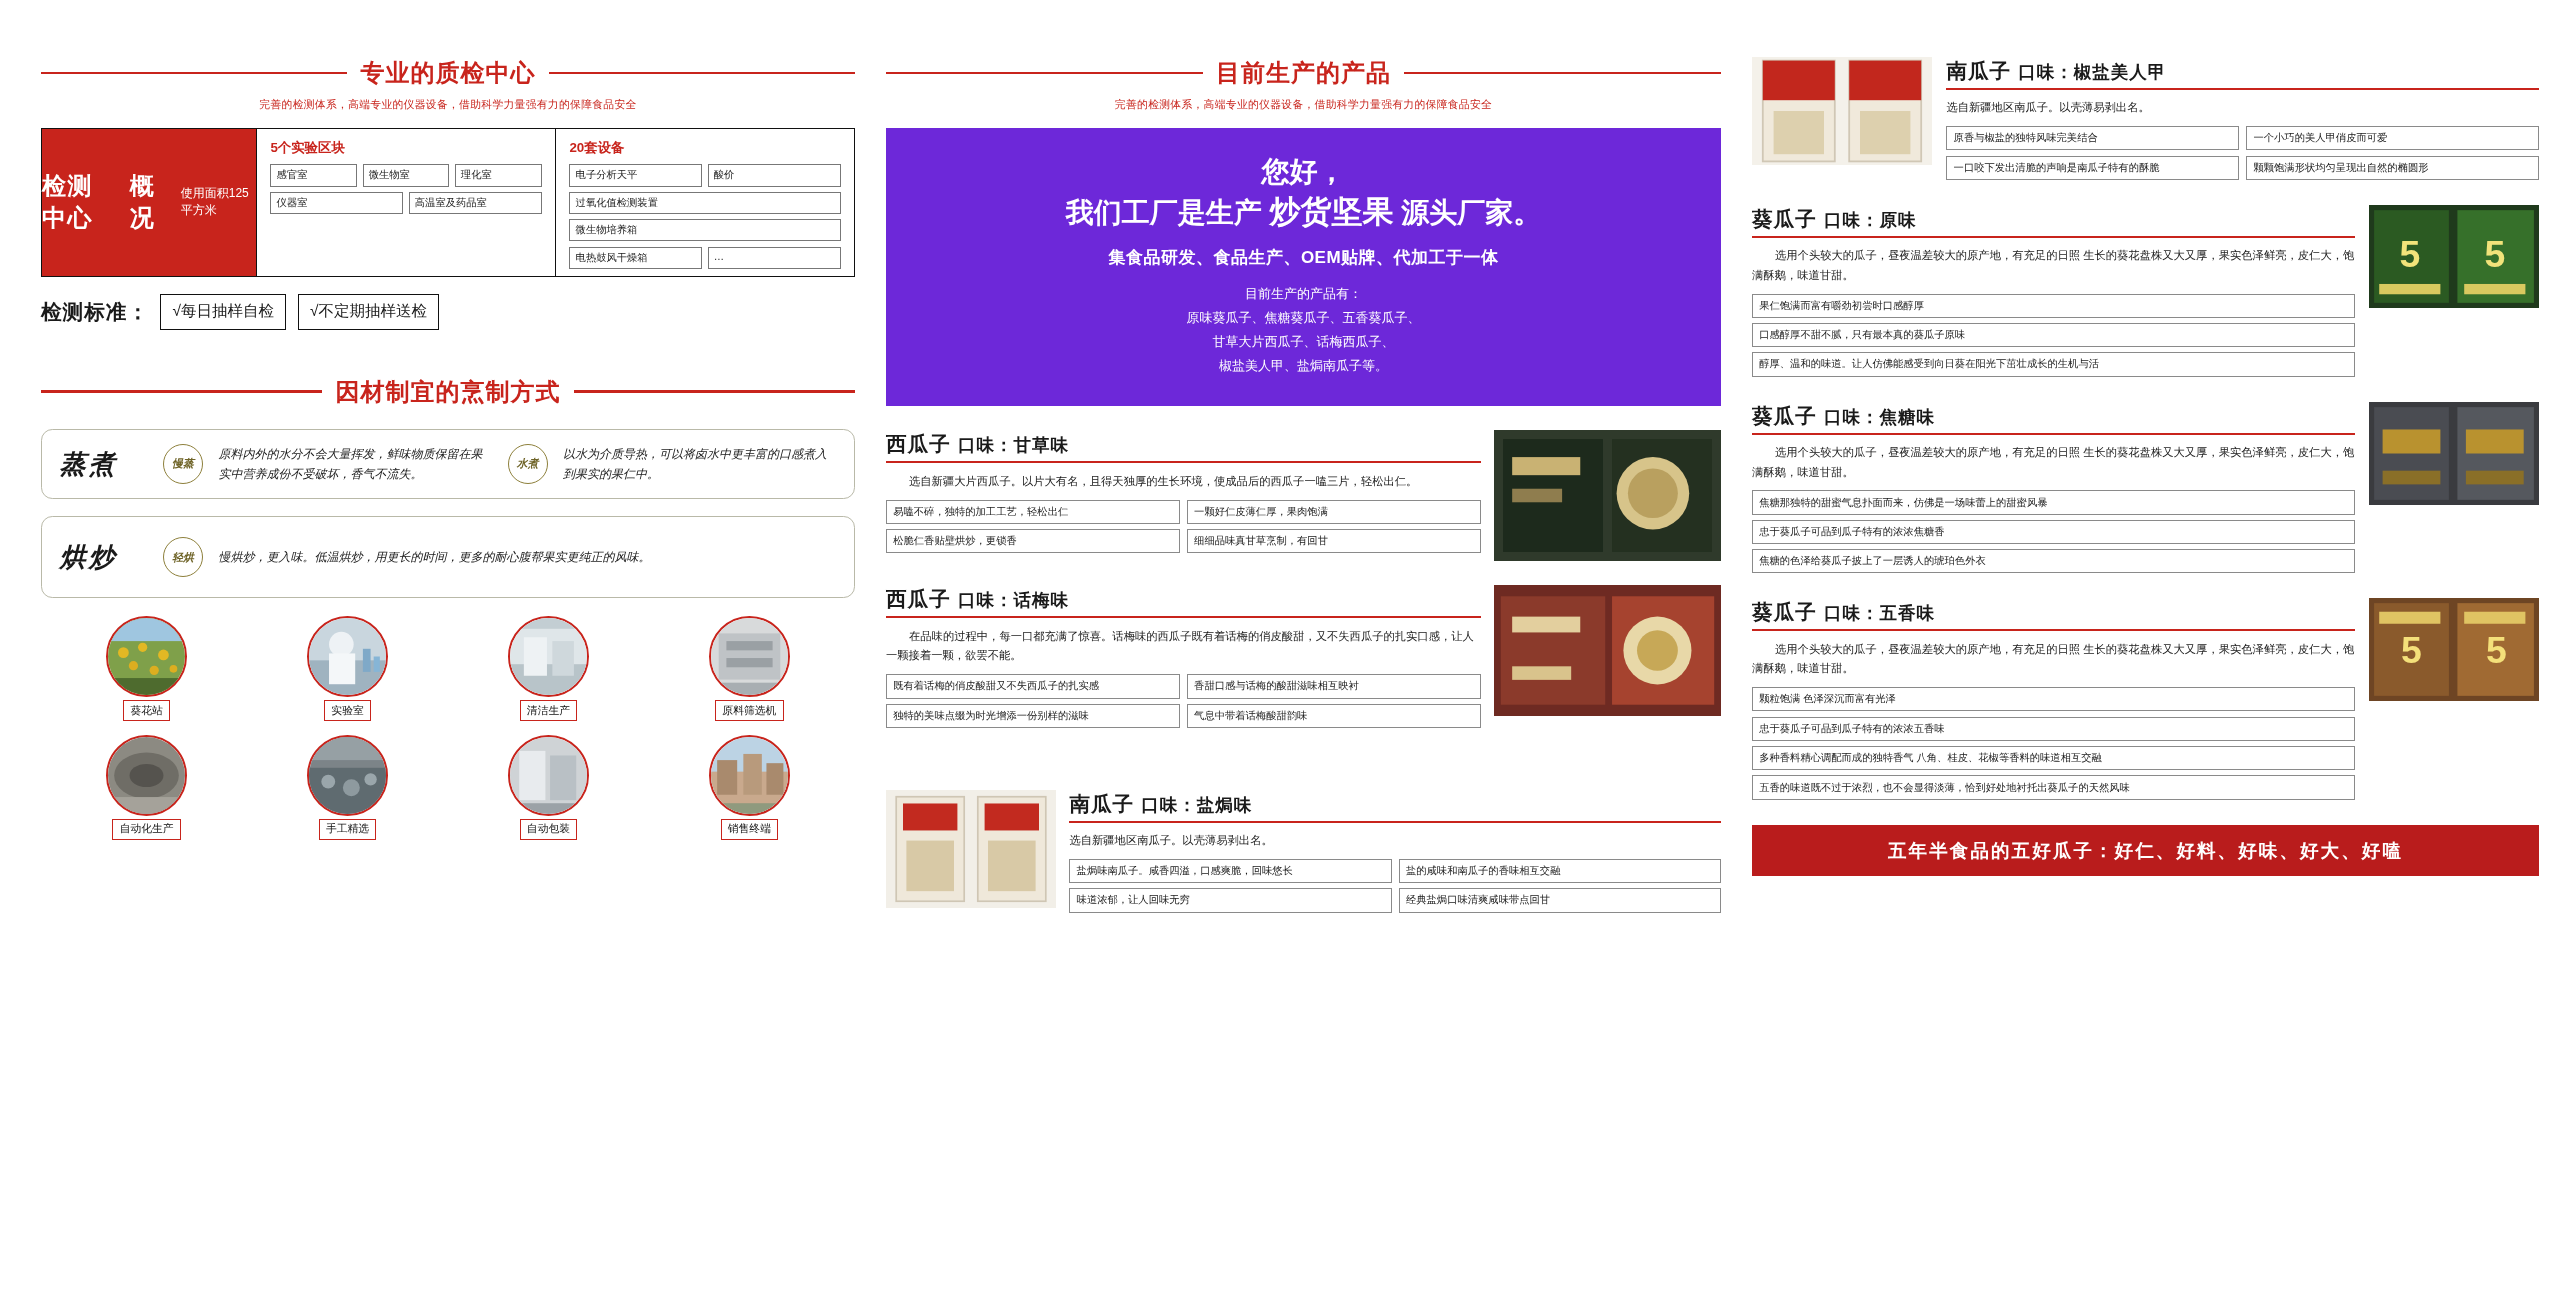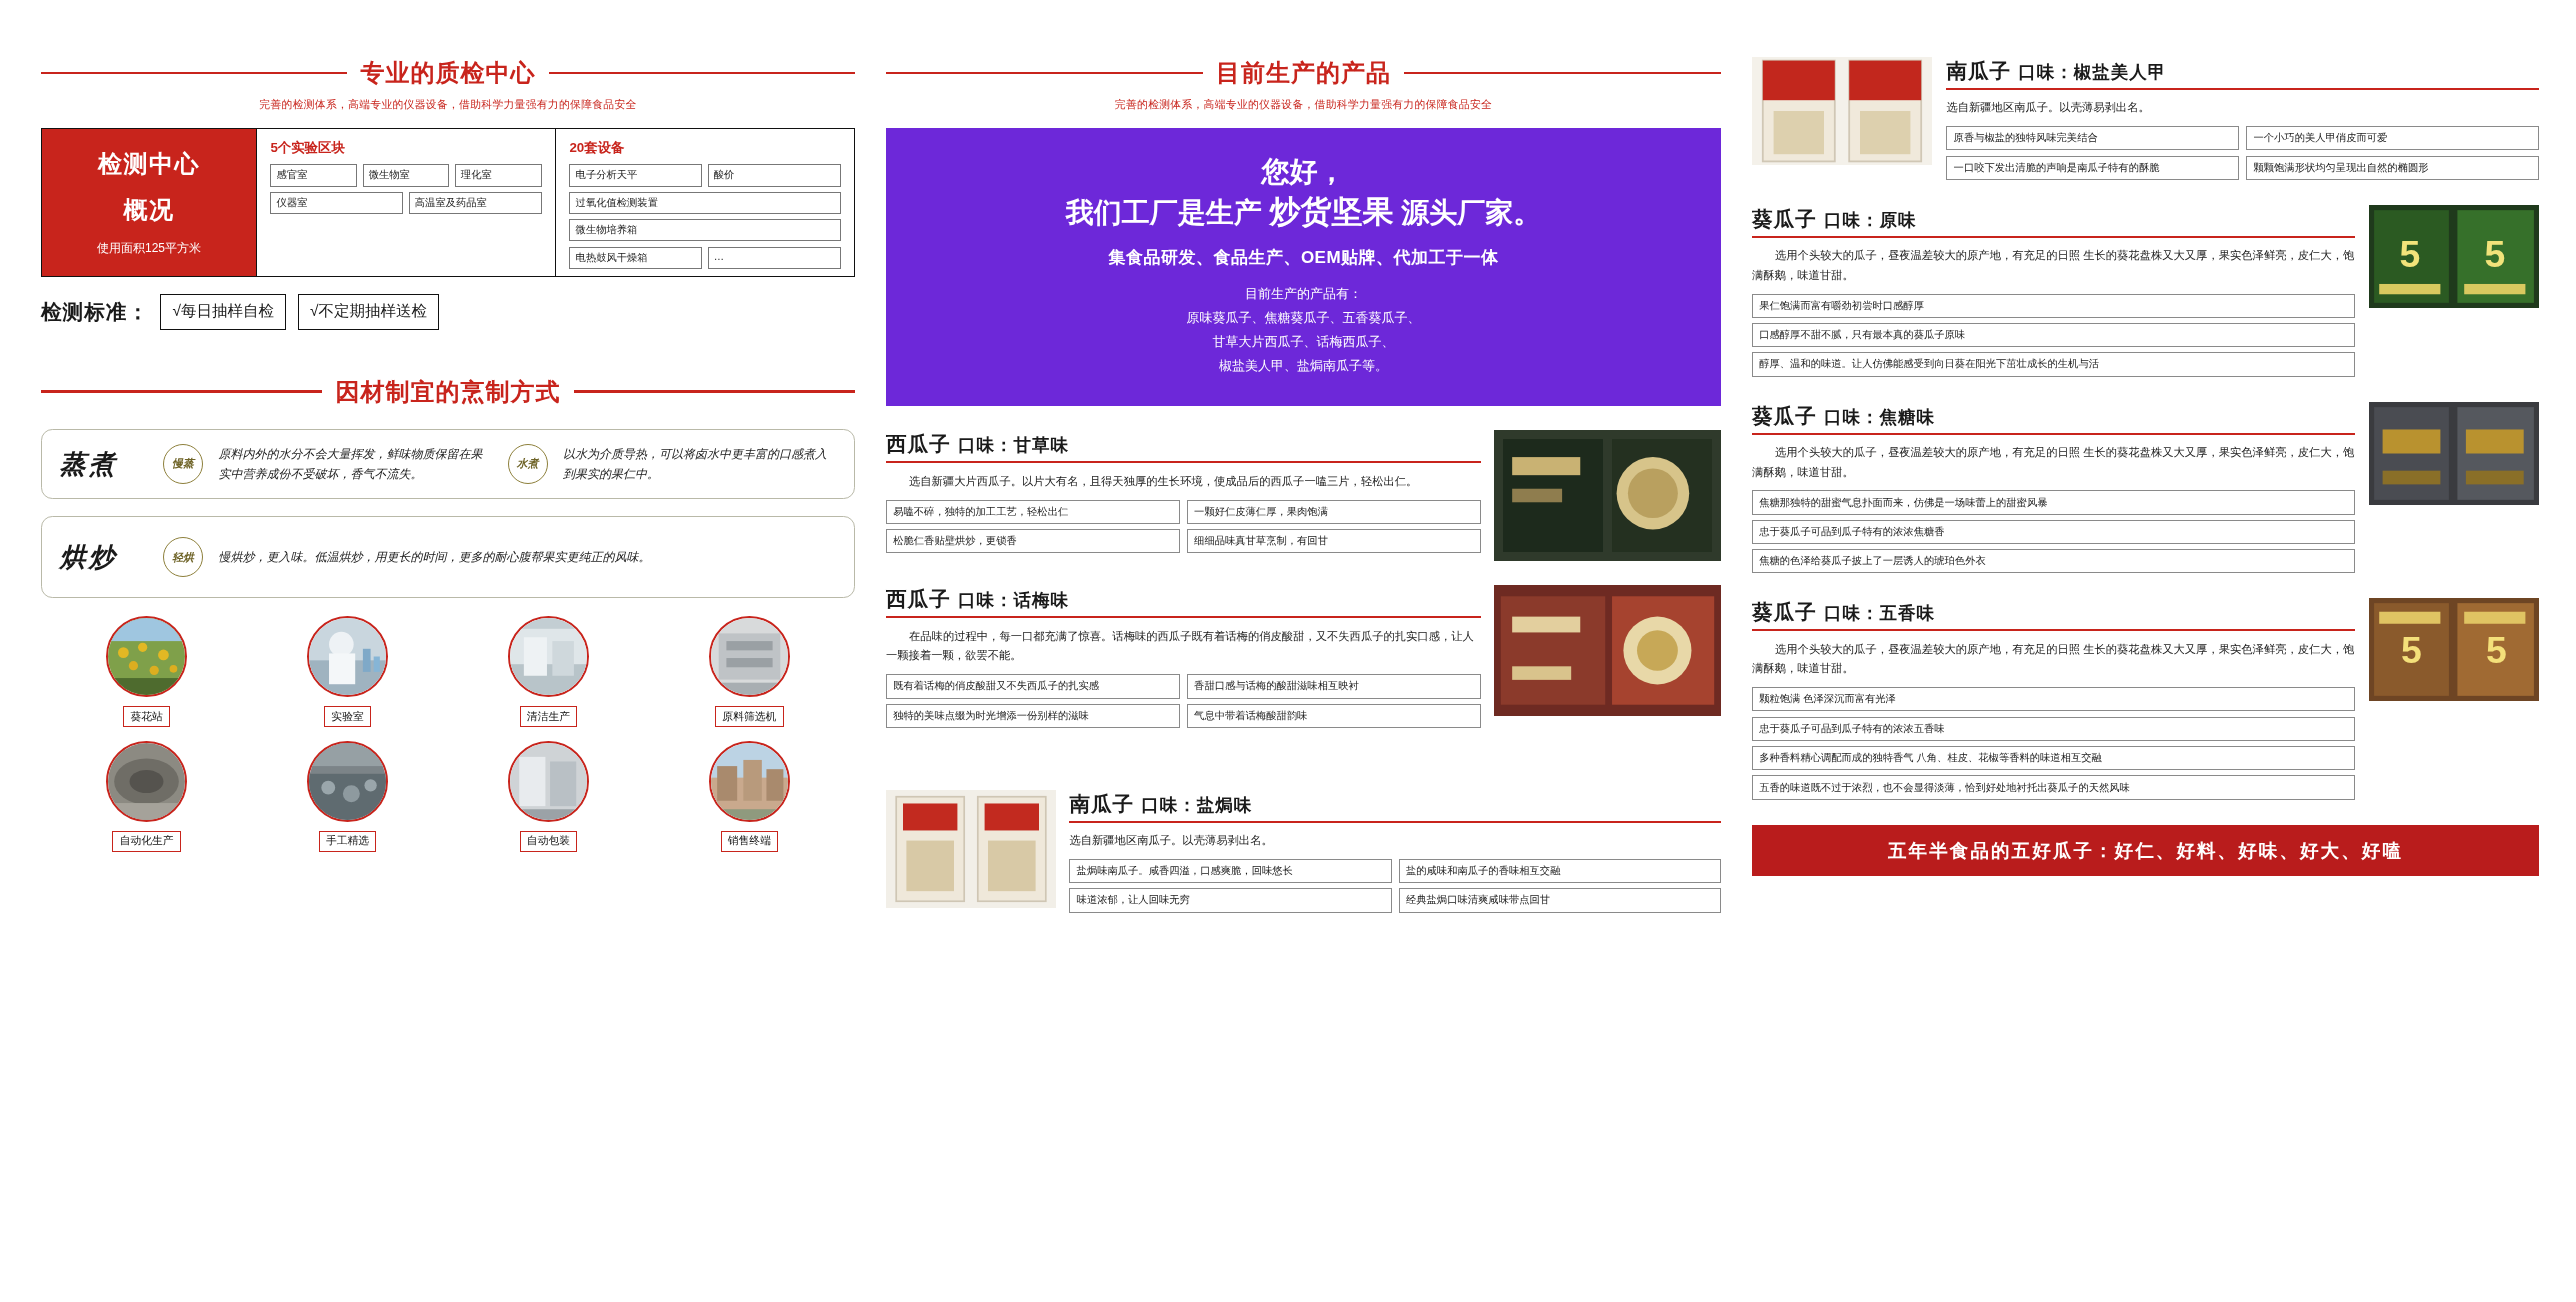--- a/index.html
+++ b/index.html
@@ -64,21 +64,21 @@
     display: flex;
     border: 1.5px solid #111;
     box-sizing: border-box;
     height: 149px;
   }
   .qc-red {
     width: 214px;
     background: #c8241c;
     color: #fff;
     display: flex;
-    flex-direction: column;
+    flex-direction: row;
     align-items: center;
     justify-content: center;
     gap: 14px;
   }
   .qc-red .t1 { font-size: 24px; font-weight: bold; letter-spacing: 1.5px;}
   .qc-red .t2 { font-size: 12px; }
   .qc-cell {
     flex: 1;
     padding: 10.3px 13.4px;
     box-sizing: border-box;
@@ -158,21 +158,21 @@
   }
   .photo-item { display: flex; flex-direction: column; align-items: center; }
   .photo-circle {
     width: 77px; height: 77px;
     border-radius: 50%;
     border: 2.1px solid #c8241c;
     overflow: hidden;
     position: relative;
   }
   .photo-cap {
-    margin-top: 9px;
+    margin-top: 3px;
     border: 1px solid #c8241c;
     color: #111;
     font-size: 10.8px;
     padding: 2.6px 6.2px;
     white-space: nowrap;
     text-align: center;
   }
 
   
   .hero {

